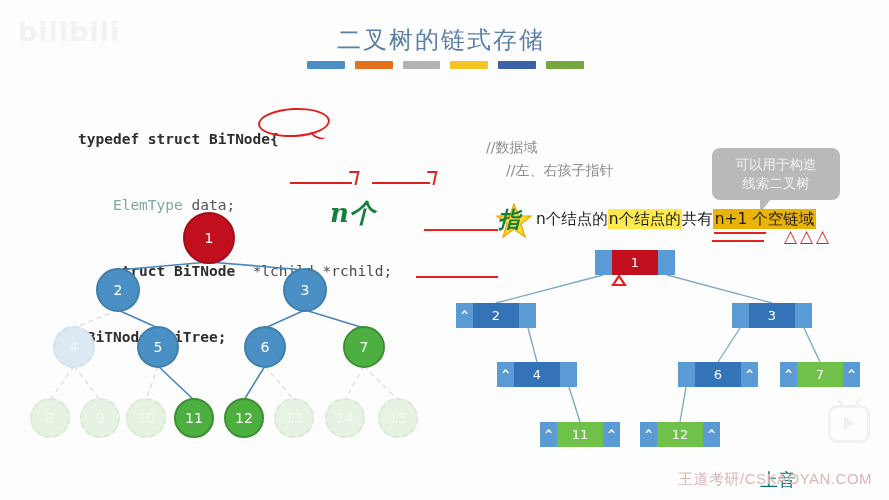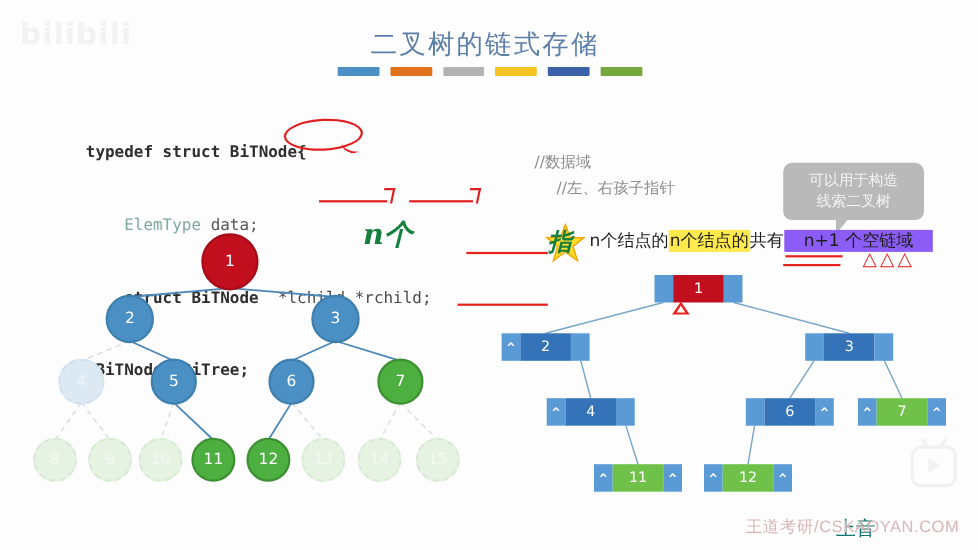--- a/index.html
+++ b/index.html
@@ -106,21 +106,21 @@
     border-left:11px solid #b9b9b9;border-bottom:14px solid transparent;
   }
 
   
   .sent{
     position:absolute;left:536px;top:209px;
     font-size:15.5px;color:#1c1c1c;white-space:nowrap;
     font-family:"DejaVu Sans",sans-serif;
   }
   .hl{background:#ffe94d;padding:1px 1px;}
-  .hl2{background:#8b5cf6;padding:1px 18px;}
+  .hl2{background:#eab308;padding:1px 2px;}
 
   
   .star{
     position:absolute;left:494px;top:203px;width:40px;height:38px;
   }
   .star svg{display:block;}
 
   
   .d-ul{position:absolute;border-top:2.4px solid #e8211f;}
   .dmark{position:absolute;color:#e8211f;font-size:17px;font-weight:bold;

